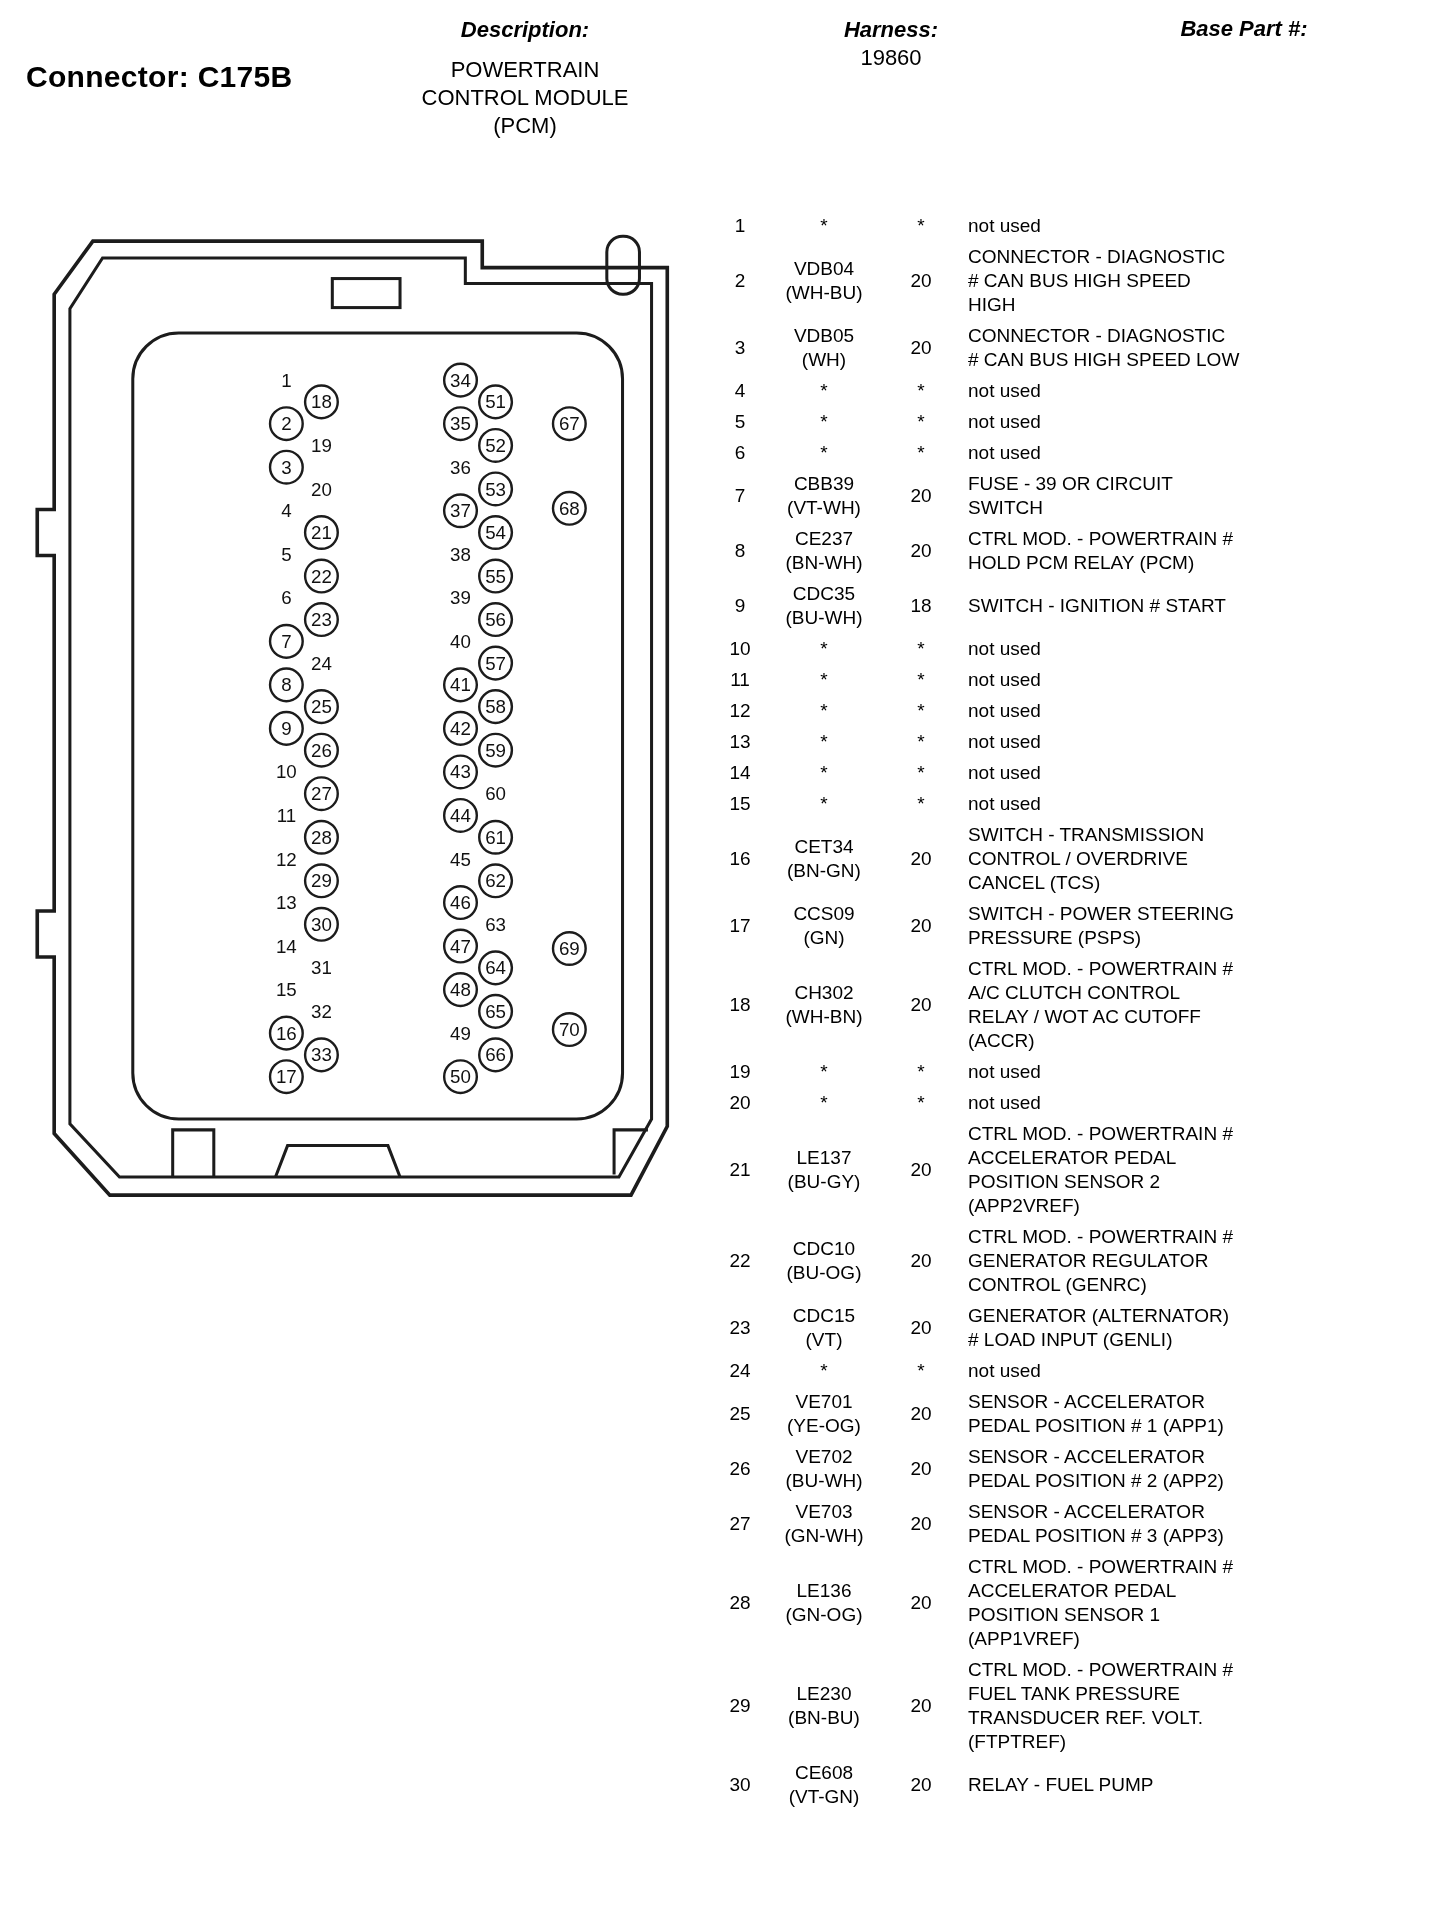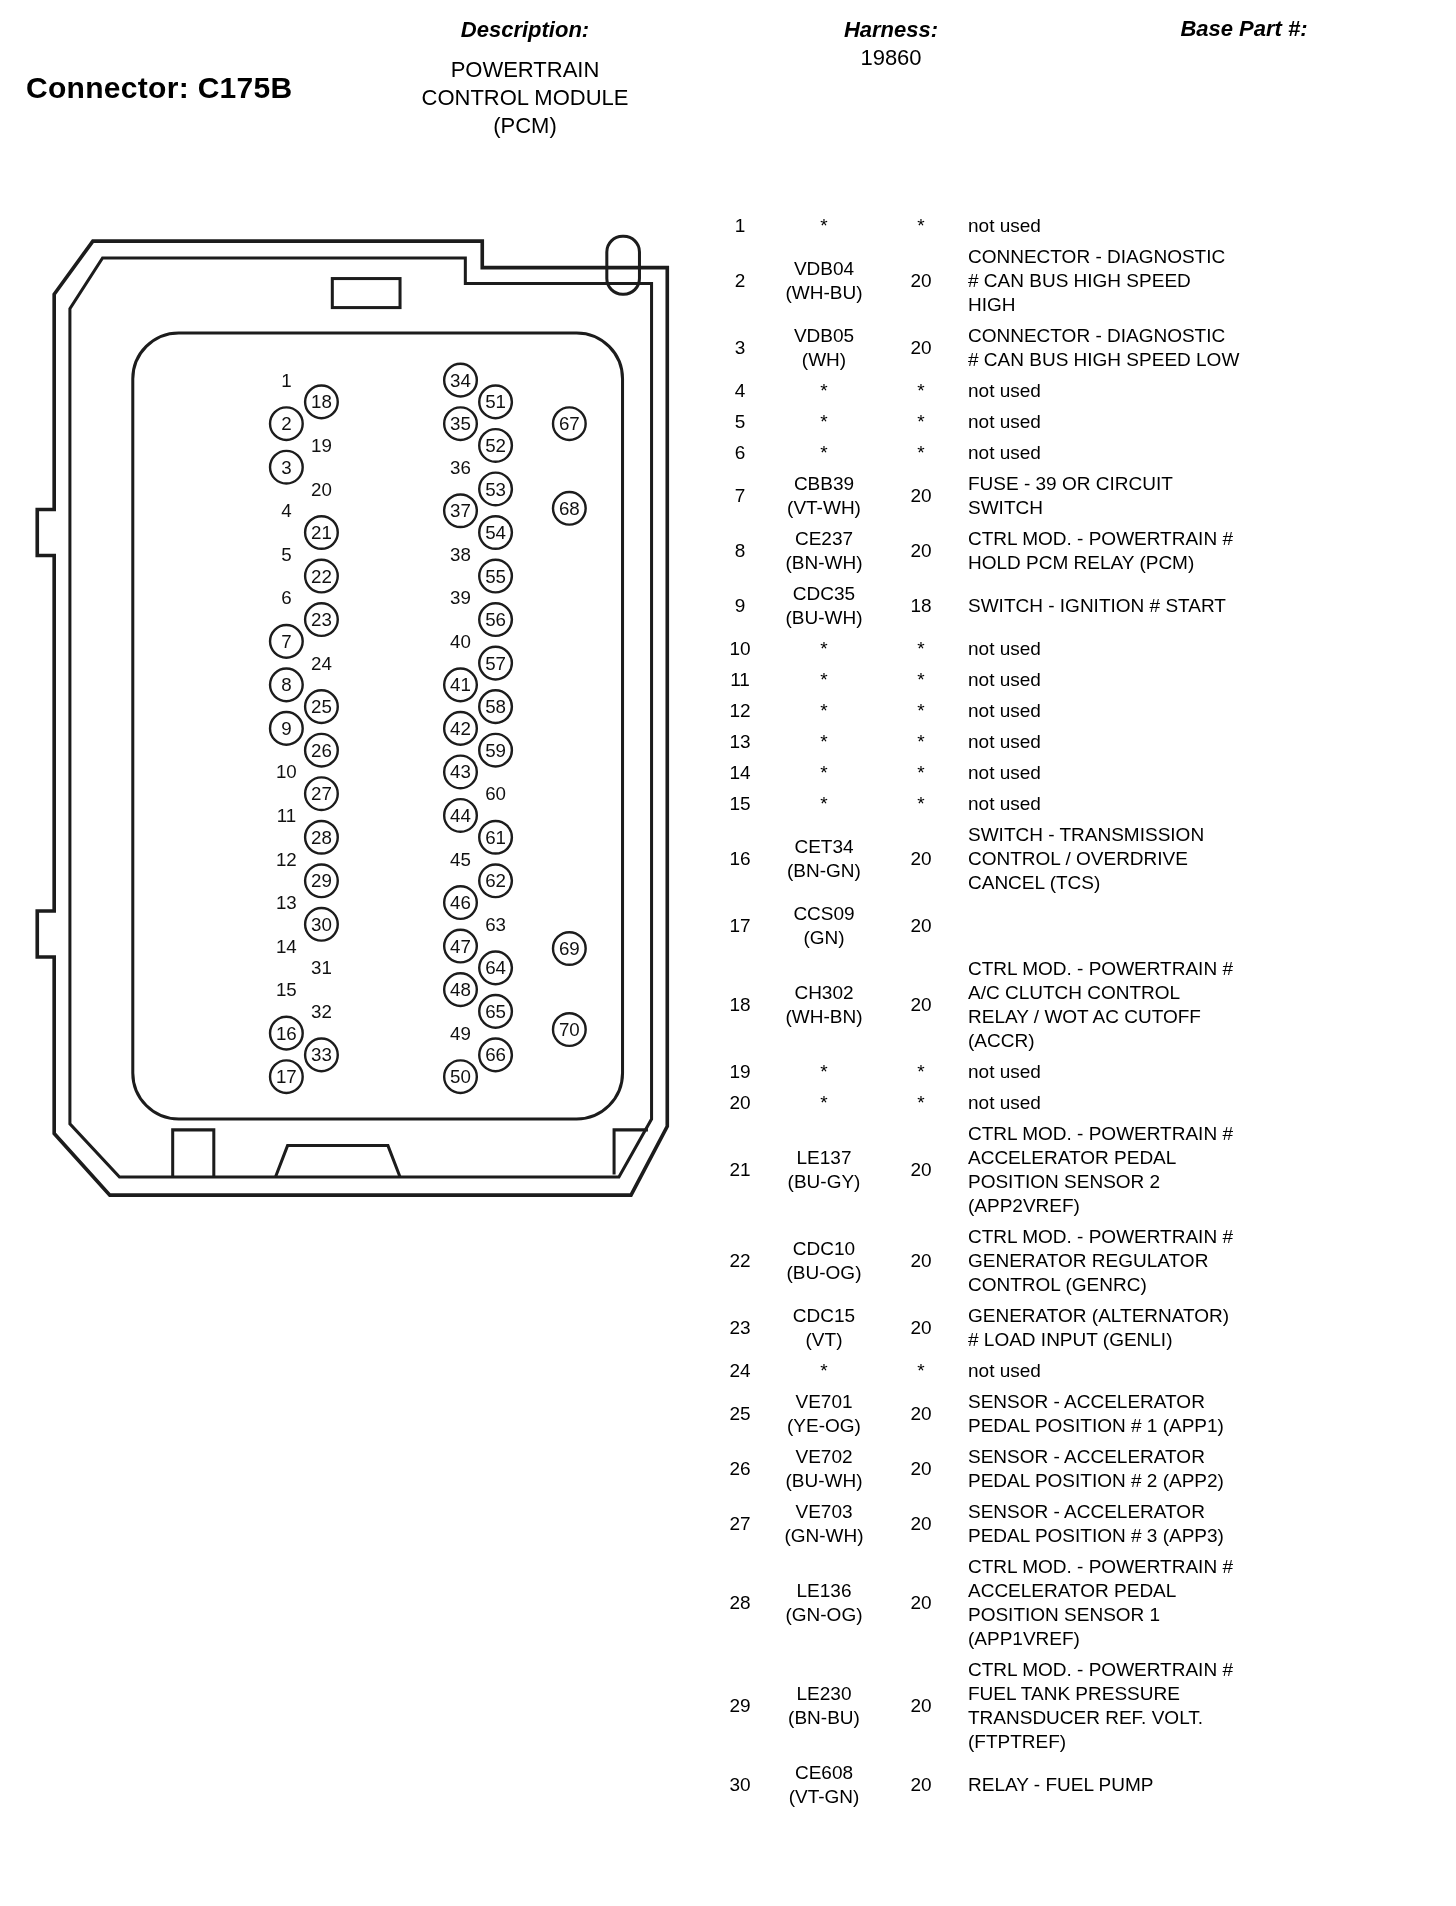--- a/index.html
+++ b/index.html
@@ -3,21 +3,21 @@
 <meta charset="utf-8">
 <style>
   html,body{margin:0;padding:0;}
   body{
     width:1456px;height:1906px;background:#ffffff;color:#000;
     font-family:"Liberation Sans", sans-serif;
   }
   .sheet{position:relative;width:1456px;height:1906px;overflow:hidden;background:#fff;}
 
   
-  .connector-title{position:absolute;left:26px;top:71px;font-size:30px;font-weight:700;letter-spacing:.3px;text-align:right;}
+  .connector-title{position:absolute;left:26px;top:60px;font-size:30px;font-weight:700;letter-spacing:.3px;text-align:right;}
   .hdr-label{font-weight:700;font-size:22px;font-style:italic;}
   .desc-block{position:absolute;left:378px;top:16px;width:294px;text-align:center;font-size:22px;line-height:28px;}
   .desc-value{width:218px;margin:12px auto;}
   .harness-block{position:absolute;left:800px;top:16px;width:182px;text-align:center;font-size:22px;line-height:28px;}
   .base-block{position:absolute;left:1132px;top:16px;width:224px;text-align:center;}
 
   
   .diagram{position:absolute;left:30px;top:226px;width:653px;height:1029px;}
   .diagram svg{display:block;}
   .diagram text{font-family:"Liberation Sans", sans-serif;}
@@ -376,20 +376,24 @@
           </div>
           <div class="c-qual"></div>
         </div>
         <div class="trow">
           <div class="c-pin">17</div>
           <div class="c-circuit">
             <div>CCS09</div>
             <div>(GN)</div>
           </div>
           <div class="c-gauge">20</div>
+          <div class="c-fn">
+            <div>SWITCH - POWER STEERING</div>
+            <div>PRESSURE (PSPS)</div>
+          </div>
           <div class="c-qual"></div>
         </div>
         <div class="trow">
           <div class="c-pin">18</div>
           <div class="c-circuit">
             <div>CH302</div>
             <div>(WH-BN)</div>
           </div>
           <div class="c-gauge">20</div>
           <div class="c-fn">

